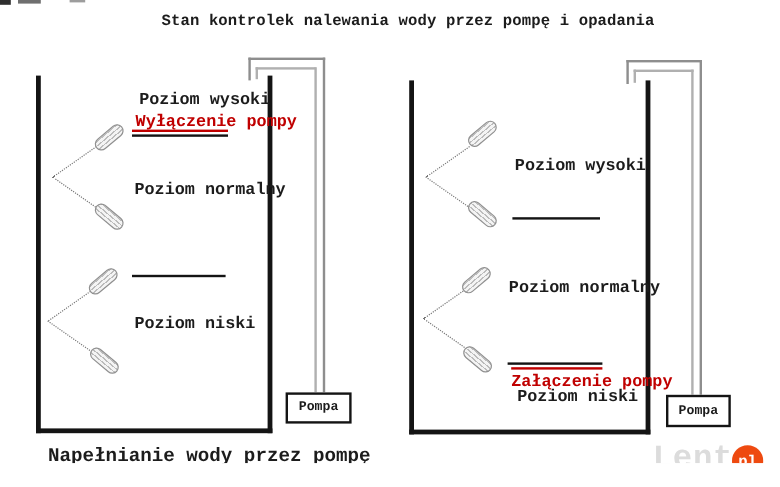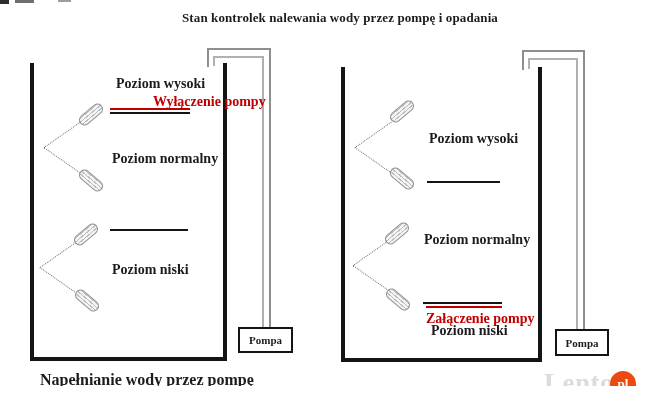--- a/index.html
+++ b/index.html
@@ -1,18 +1,18 @@
 <!DOCTYPE html>
 <html><head>
 <meta charset="utf-8">
 <style>
   html,body{margin:0;padding:0;background:#fff;}
   #canvas{
     position:relative;width:650px;height:386px;background:#ffffff;overflow:hidden;
-    font-family:Liberation Serif, serif;
+    font-family:Liberation Mono, monospace;
   }
   .abs{position:absolute;}
   
   .title{
     left:30px;top:10px;width:620px;text-align:center;
     font-size:13px;font-weight:bold;color:#1c1c1c;letter-spacing:.1px;
   }
   .caption{font-size:16px;font-weight:bold;color:#1c1c1c;white-space:nowrap;}
   
   .tank{box-sizing:border-box;background:transparent;
@@ -79,21 +79,21 @@
   <div class="abs pipe-outer" style="left:207px;top:48px;width:2px;height:19px;"></div>
   <div class="abs pipe-inner" style="left:262px;top:56px;width:1.5px;height:271px;"></div>
   <div class="abs pipe-inner" style="left:213px;top:56px;width:50px;height:1.5px;"></div>
   <div class="abs pipe-inner" style="left:213px;top:56px;width:1.5px;height:10px;"></div>
 
   <div class="abs pump" style="left:238px;top:327px;width:55px;height:26px;">
     <span>Pompa</span>
   </div>
 
   <div class="abs lvl" style="left:116px;top:76px;">Poziom wysoki</div>
-  <div class="abs lvl red" style="left:113px;top:94px;margin-left:40px;">Wyłączenie pompy</div>
+  <div class="abs lvl red" style="left:113px;top:94px;">Wyłączenie pompy</div>
   <div class="abs lvl" style="left:112px;top:151px;">Poziom normalny</div>
   <div class="abs lvl" style="left:112px;top:262px;">Poziom niski</div>
 
   <div class="abs line red" style="left:110px;top:108px;width:80px;"></div>
   <div class="abs line" style="left:110px;top:112px;width:80px;"></div>
   <div class="abs line" style="left:110px;top:229px;width:78px;"></div>
 
   <div class="abs dotted" style="left:44px;top:147px;width:44px;transform:rotate(-35deg);"></div>
   <div class="abs dotted" style="left:44px;top:147px;width:44px;transform:rotate(35deg);"></div>
   <div class="abs float-switch" style="left:77px;top:108.5px;transform:rotate(-40deg);"></div>

